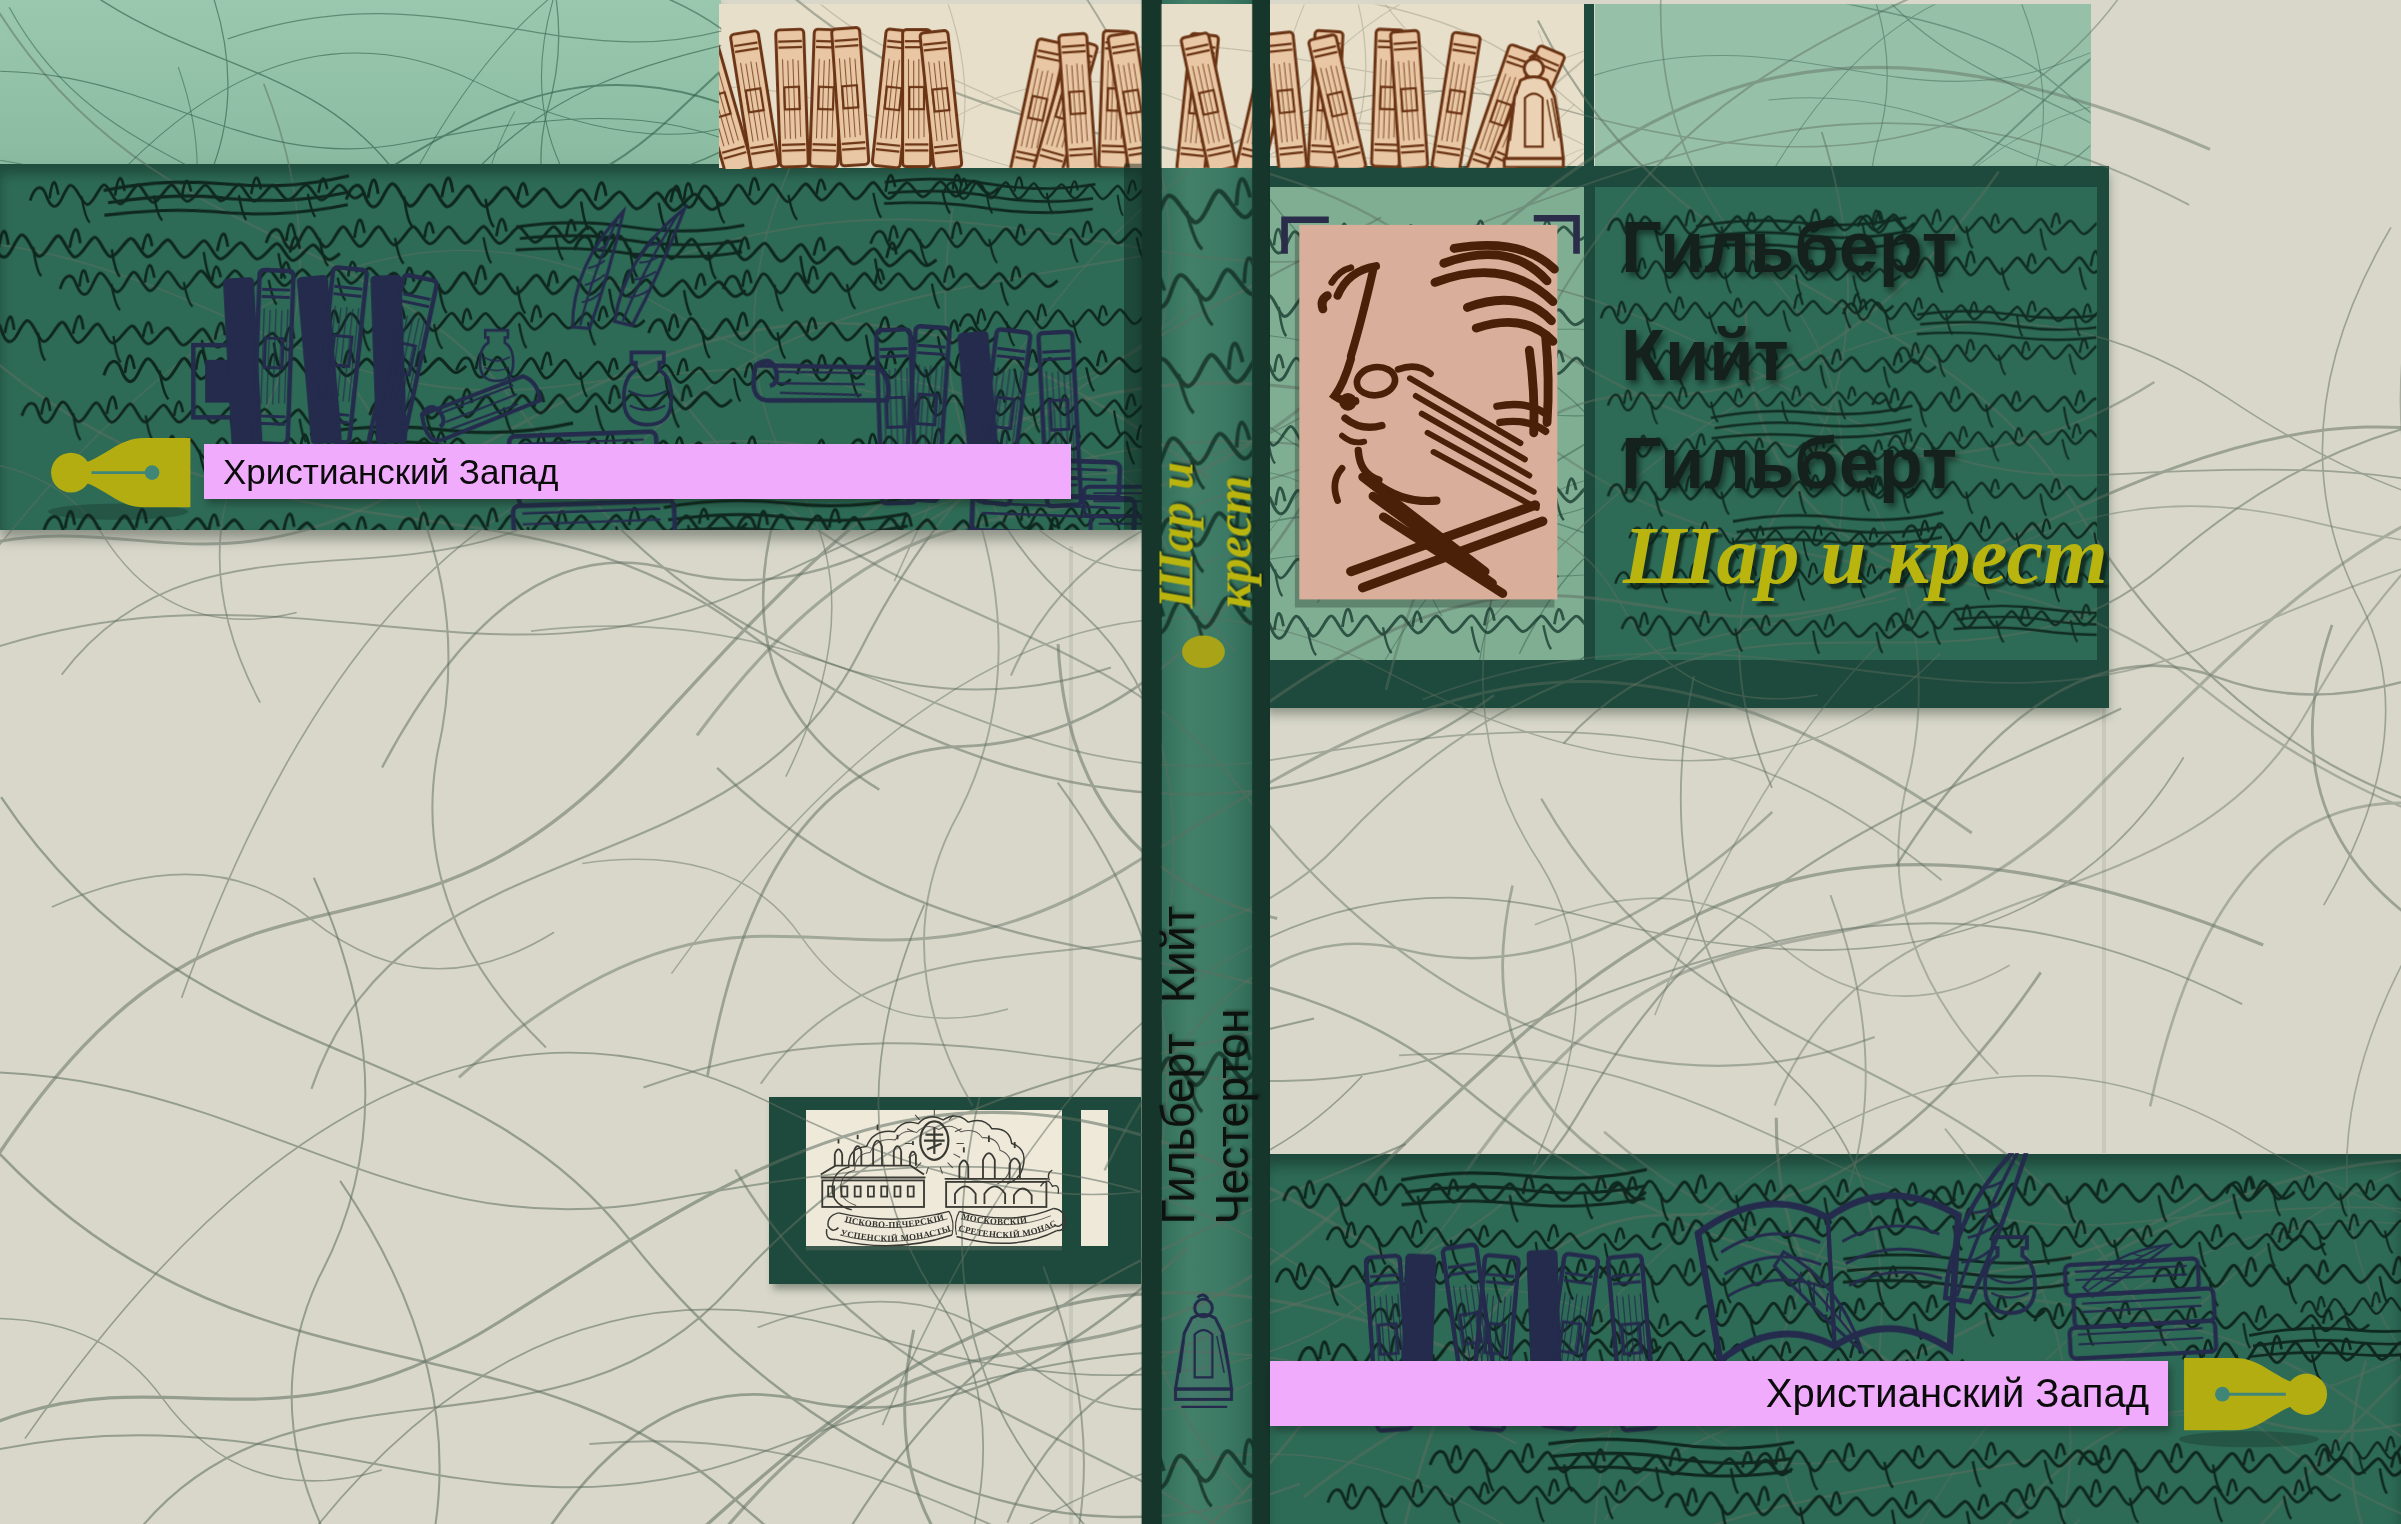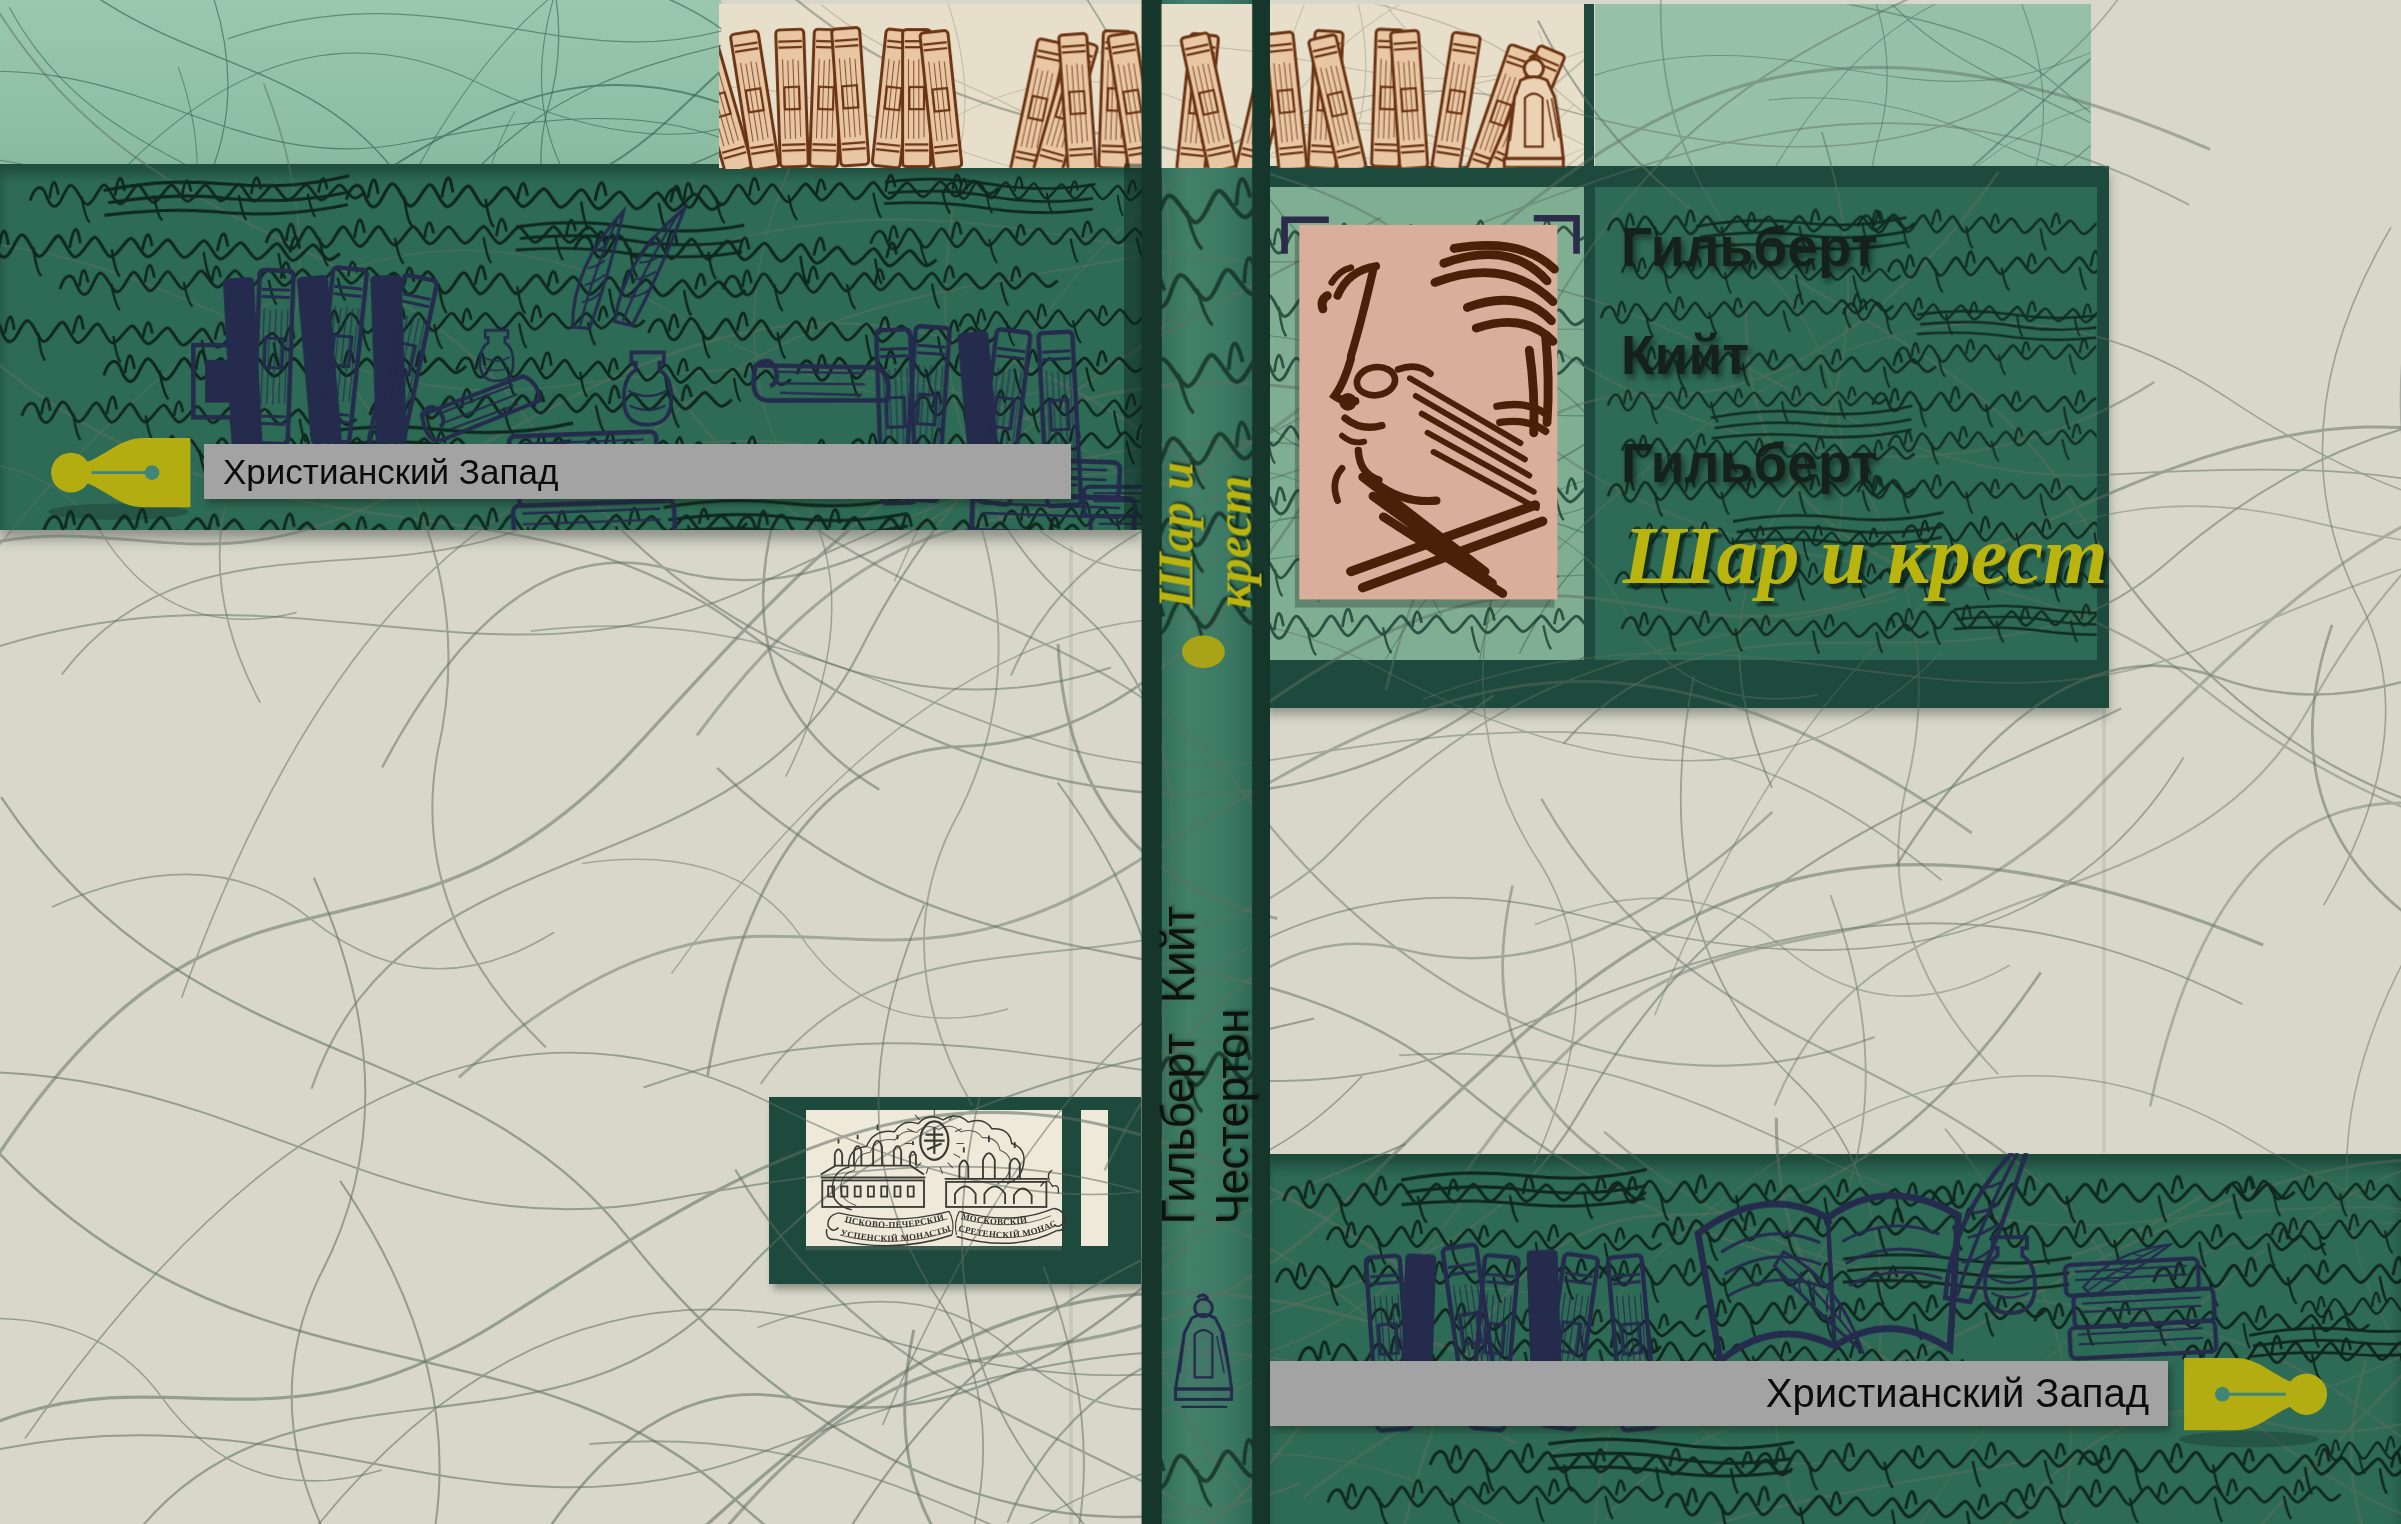--- a/index.html
+++ b/index.html
@@ -24,27 +24,27 @@
   .front-band{left:1265px;top:1154px;width:1137px;height:371px;background:#2e6b57;
               box-shadow:inset 0 11.8px 13.3px rgba(8,25,18,.42);}
   .logo-frame{left:769px;top:1097px;width:372px;height:187px;background:#1d4a3c;
               box-shadow:3.7px 5.9px 7.4px rgba(60,75,60,.5);}
   .logo-panel{left:806px;top:1110px;width:256px;height:136px;background:#efe9da;box-shadow:0 4.4px 0 rgba(120,120,108,.35);}
   .logo-sliver{left:1081px;top:1110px;width:26.6px;height:136px;background:#efe9da;}
   .fold{z-index:1;background:rgba(18,30,24,.08);}
   
   svg.art{position:absolute;left:0;top:0;width:2401px;height:1524px;z-index:2;pointer-events:none;}
   
-  .olive-band{z-index:3;background:#a3a3a3;box-shadow:3px 5.9px 7.4px rgba(20,35,25,.45);color:#0b0b0b;}
+  .olive-band{z-index:3;background:#f0abfc;box-shadow:3px 5.9px 7.4px rgba(20,35,25,.45);color:#0b0b0b;}
   .olive-left{left:204px;top:444px;width:867px;height:55px;font-size:35px;line-height:55px;padding-left:19px;box-sizing:border-box;}
   .olive-right{left:1270px;top:1361px;width:898px;height:65px;font-size:40px;line-height:65px;
                text-align:right;padding-right:19px;box-sizing:border-box;}
   
   .txt{z-index:4;}
-  .author-lines{left:1621px;top:193px;width:487px;font-size:55px;line-height:108px;font-weight:bold;
+  .author-lines{left:1621px;top:193px;width:487px;font-size:72px;line-height:108px;font-weight:bold;
                 color:#15211c;text-shadow:3px 4.4px 6.6px rgba(8,20,14,.6);letter-spacing:0;}
   .front-title{left:1623px;top:507px;width:487px;font-family:"Liberation Serif",serif;font-style:italic;font-weight:bold;
                font-size:83px;color:#b9b40e;text-shadow:4.4px 5.2px 2.2px rgba(12,34,24,.8);}
   .spine-author{left:946px;top:920px;width:516px;height:93px;transform:rotate(-90deg);
                 font-size:46px;letter-spacing:-0.7px;word-spacing:19px;color:#0d120f;
                 display:flex;align-items:center;text-shadow:1.5px 2.2px 3px rgba(0,0,0,.35);}
   .spine-title{left:1064px;top:422px;width:280px;height:93px;transform:rotate(-90deg);
                font-family:"Liberation Serif",serif;font-style:italic;font-weight:bold;font-size:50px;color:#b9b40e;
                display:flex;align-items:center;text-shadow:2.2px 2.2px 2.2px rgba(10,30,20,.7);}
 </style>

